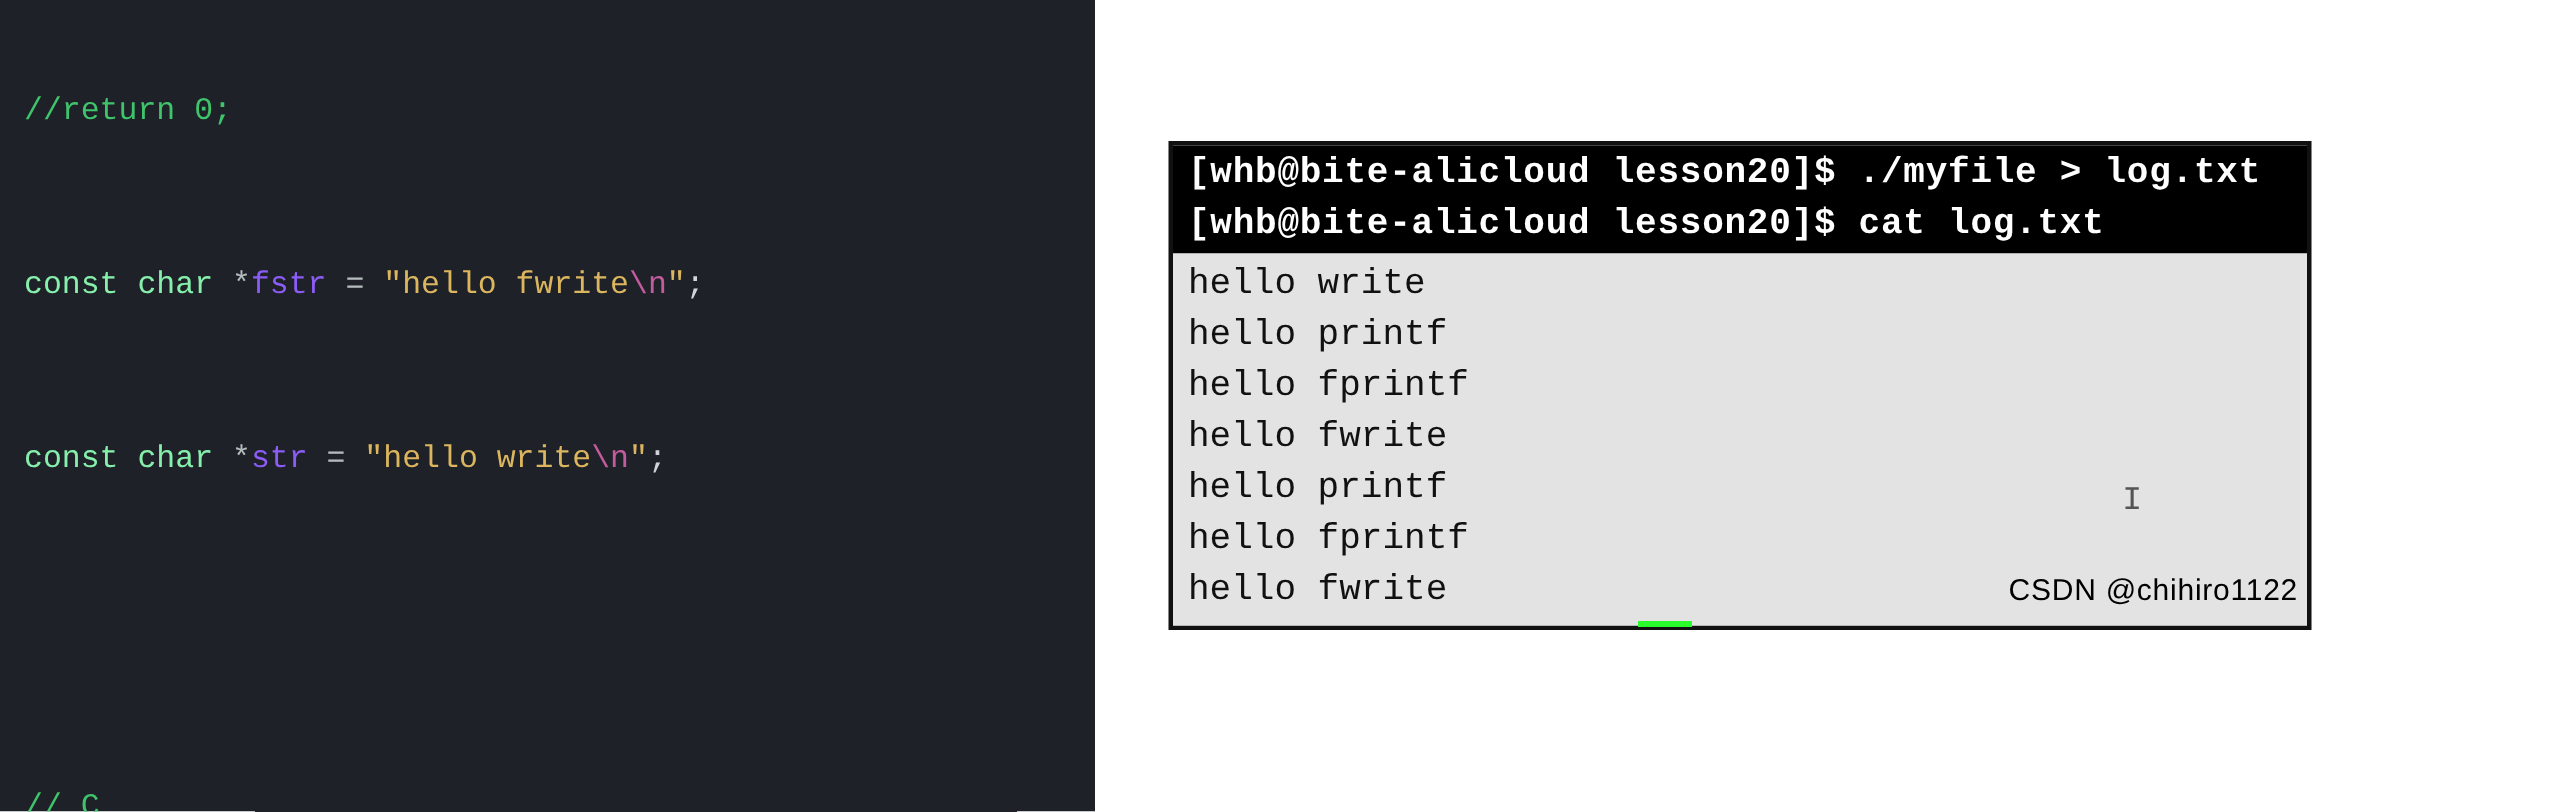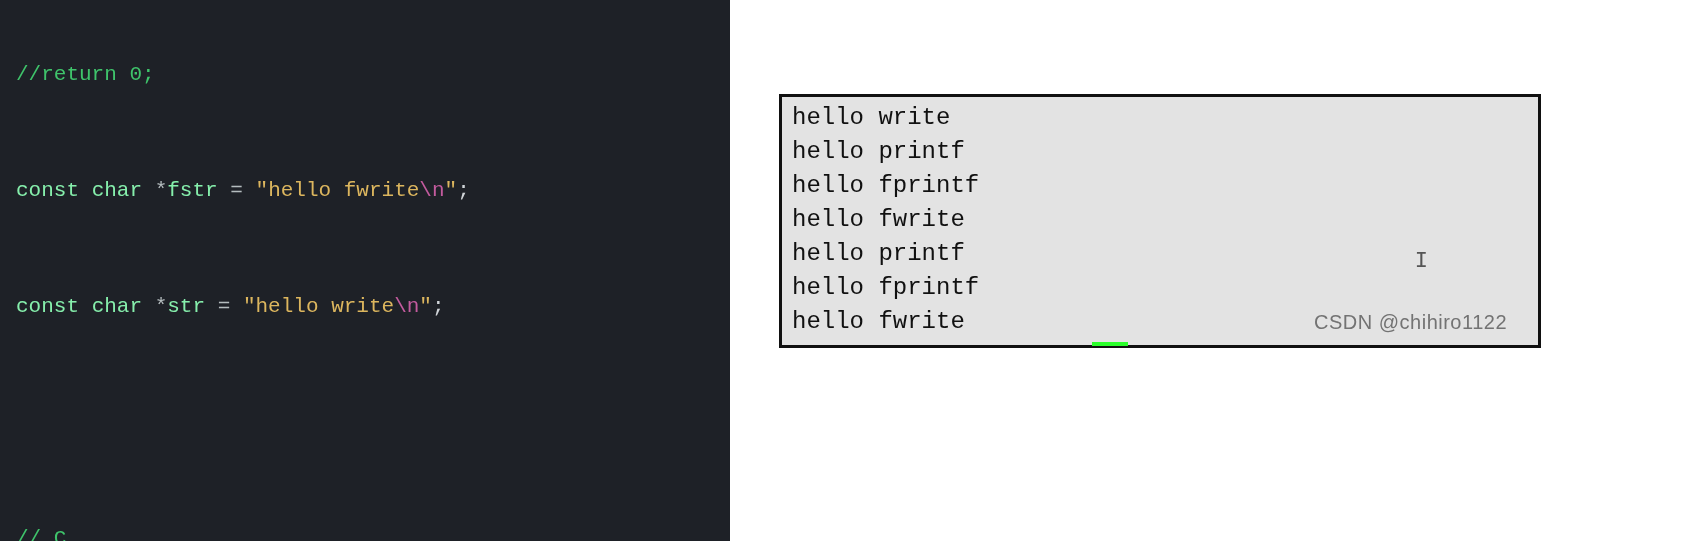--- a/index.html
+++ b/index.html
@@ -28,21 +28,21 @@
     font-size: 21px;
     line-height: 29px;
     color: #d0d4d8;
     white-space: pre;
     position: relative;
   }
   .editor-line { display:block; }
   .tok-comment { color: #3fc46b; }
   .tok-kw      { color: #86efac; }
   .tok-op      { color: #b4bcbe; }
-  .tok-id      { color: #86efac; }
+  .tok-id      { color: #8b5cf6; }
   .tok-str     { color: #dcb65e; }
   .tok-esc     { color: #c35b9e; }
   .tok-punc    { color:#d0d4d8; }
 
   
   .right-wrap {
     position: absolute;
     left: 779px;
     top: 94px;
     border: 3px solid #111;
@@ -79,23 +79,23 @@
   .term-bottom-accent{
     position:absolute;
     left:310px;
     bottom:-1px;
     width:36px;
     height:4px;
     background:#2bff2b;
   }
   .watermark{
     position:absolute;
-    right:31px;
+    right:6px;
     bottom:6px;
-    color:#737373;
+    color:#000000;
     font-family: Arial, sans-serif;
     font-size:20px;
     letter-spacing:0.5px;
   }
 </style>
 </head>
 <body>
 
 <div class="container">
 
@@ -131,20 +131,24 @@
     
 
     
 
     
 
     
   </div>
 
   <div class="right-wrap">
+    <div class="term-header">
+      <div><span>[whb@bite-alicloud lesson20]$ </span><span>./myfile &gt; log.txt</span></div>
+      <div><span>[whb@bite-alicloud lesson20]$ </span><span>cat log.txt</span></div>
+    </div>
     <div class="term-body">
       <span class="outline">hello write</span>
       <span class="outline">hello printf</span>
       <span class="outline">hello fprintf</span>
       <span class="outline">hello fwrite</span>
       <span class="outline">hello printf</span>
       <span class="outline">hello fprintf</span>
       <span class="outline">hello fwrite</span>
       <span class="ibeam">I</span>
       <div class="term-bottom-accent"></div>

